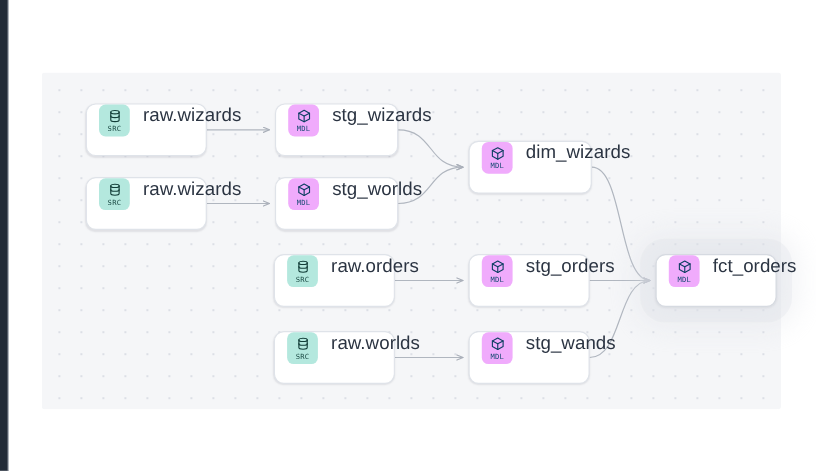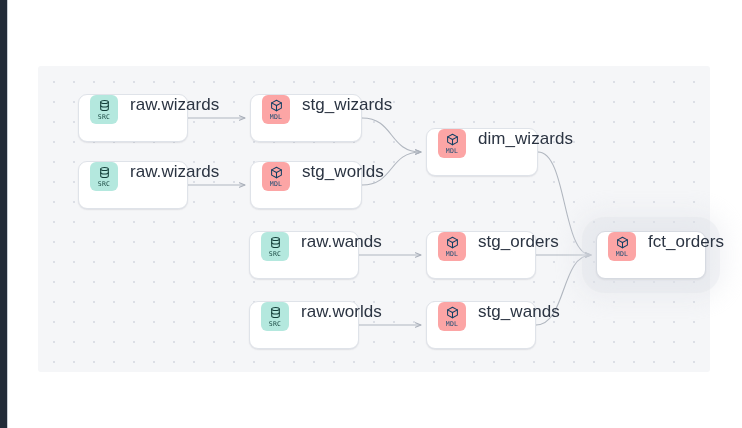--- a/index.html
+++ b/index.html
@@ -82,21 +82,21 @@
     width: 28px;
     height: 29px;
     border-radius: 6px;
     display: flex;
     flex-direction: column;
     align-items: center;
     justify-content: center;
     gap: 0px;
   }
   .badge-src { background: #b4e8de; }
-  .badge-mdl { background: #fca5a5; }
+  .badge-mdl { background: #f0abfc; }
 
   .badge-glyph {
     display: block;
     line-height: 0;
     margin-top: 1px;
   }
   .badge-text {
     font-family: "DejaVu Sans Mono", monospace;
     font-size: 6.5px;
     letter-spacing: 0.2px;
@@ -166,21 +166,21 @@
   </div>
         <div class="node" style="left: 211px; top: 165px; width: 110px; height: 48px;">
     <span class="node-badge badge-src">
       <span class="badge-glyph"><svg width="13" height="13" viewBox="0 0 24 24" fill="none" stroke="#123d38" stroke-width="1.9" stroke-linecap="round" stroke-linejoin="round">
                 <ellipse cx="12" cy="5.5" rx="7" ry="2.8"></ellipse>
                 <path d="M5 5.5v13c0 1.55 3.13 2.8 7 2.8s7-1.25 7-2.8v-13"></path>
                 <path d="M5 11.8c0 1.55 3.13 2.8 7 2.8s7-1.25 7-2.8"></path>
               </svg></span>
       <span class="badge-text">SRC</span>
     </span>
-    <span class="node-label">raw.wands</span>
+    <span class="node-label">raw.orders</span>
   </div>
         <div class="node" style="left: 211px; top: 235px; width: 110px; height: 48px;">
     <span class="node-badge badge-src">
       <span class="badge-glyph"><svg width="13" height="13" viewBox="0 0 24 24" fill="none" stroke="#123d38" stroke-width="1.9" stroke-linecap="round" stroke-linejoin="round">
                 <ellipse cx="12" cy="5.5" rx="7" ry="2.8"></ellipse>
                 <path d="M5 5.5v13c0 1.55 3.13 2.8 7 2.8s7-1.25 7-2.8v-13"></path>
                 <path d="M5 11.8c0 1.55 3.13 2.8 7 2.8s7-1.25 7-2.8"></path>
               </svg></span>
       <span class="badge-text">SRC</span>
     </span>

